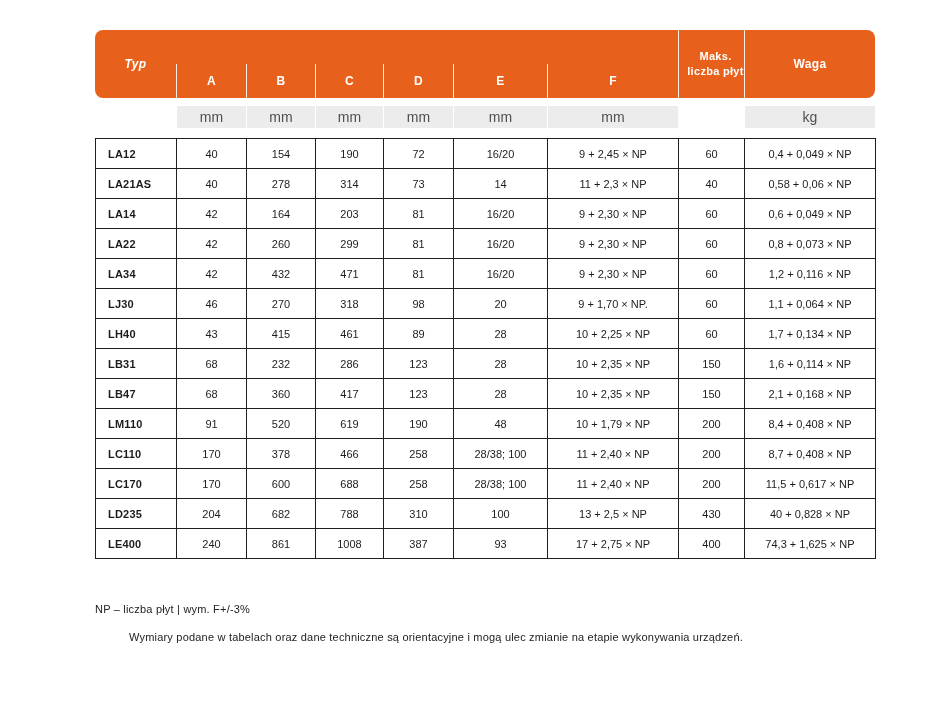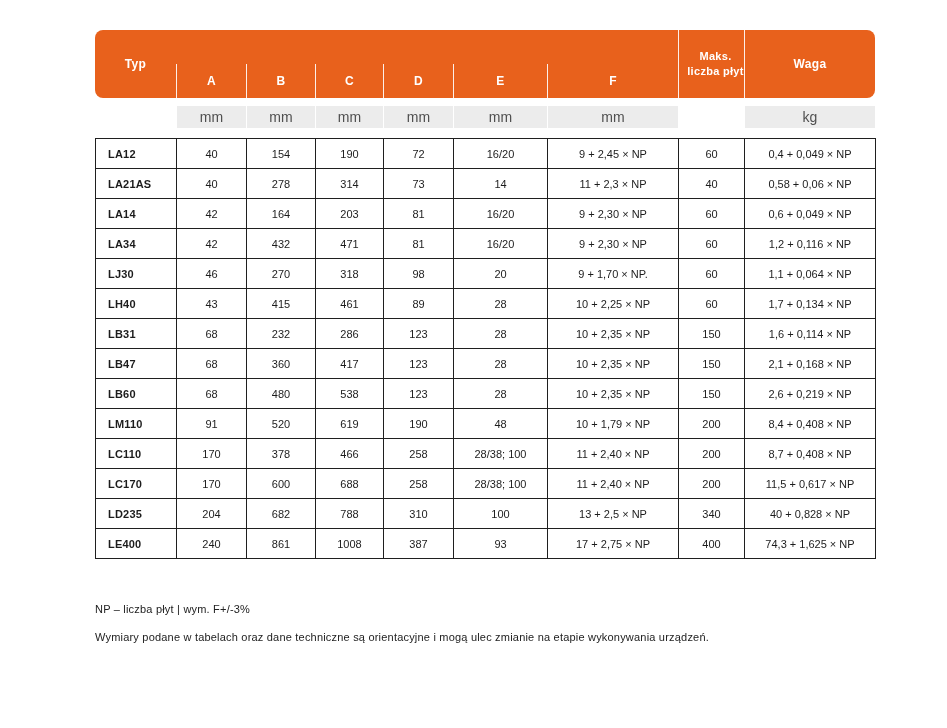--- a/index.html
+++ b/index.html
@@ -13,21 +13,21 @@
     display:grid;
     grid-template-columns:81px 70px 69px 68px 70px 94px 131px 66px 131px;
     grid-template-rows:34px 34px;
     background:var(--accent);
     color:#fff;
     border-radius:8px;
     overflow:hidden;
   }
   .hc { display:flex; align-items:center; justify-content:center;
         font-size:12px; font-weight:700; letter-spacing:.3px; text-align:center; }
-  .h-typ     { grid-column:1; grid-row:1/3; }
+  .h-typ     { grid-column:1; grid-row:1/3;font-style:italic; }
   .h-wymiary { grid-column:2/8; grid-row:1;
                border-left:1px solid rgba(255,255,255,.9);
                border-bottom:1px solid rgba(255,255,255,.9); }
   .h-dim     { grid-row:2; border-left:1px solid rgba(255,255,255,.9); }
   .d1{grid-column:2}.d2{grid-column:3}.d3{grid-column:4}.d4{grid-column:5}.d5{grid-column:6}.d6{grid-column:7}
   .h-maks { grid-column:8; grid-row:1/3; border-left:1px solid rgba(255,255,255,.9);
             font-size:11px; line-height:1.35; white-space:pre-line;padding-left:8px; }
   .h-waga { grid-column:9; grid-row:1/3; border-left:1px solid rgba(255,255,255,.9); }
 
   
@@ -50,21 +50,21 @@
     font-size:11px;
     color:var(--ink);
     padding:0 3px;
     overflow:hidden;
     white-space:nowrap;
   }
   table.spec td.c-typ { text-align:left; padding-left:12px; font-weight:700; letter-spacing:.2px; font-size:11px; }
 
   
   .note1 { margin-top:44px; font-size:11px; color:#222; letter-spacing:.2px; }
-  .note2 { margin-top:16px; font-size:11px; color:#222; letter-spacing:.2px; }
+  .note2 { margin-top:16px; font-size:11px; color:#222; letter-spacing:.2px;margin-left:34px; }
 </style>
 </head>
 <body>
 
 <div class="page">
   <div class="wrap">
 
     <div class="header-grid">
       <div class="hc h-typ">Typ</div>
       <div class="hc h-dim d1">A</div>
@@ -130,20 +130,31 @@
     <td>42</td>
     <td>164</td>
     <td>203</td>
     <td>81</td>
     <td>16/20</td>
     <td>9 + 2,30 × NP</td>
     <td>60</td>
     <td>0,6 + 0,049 × NP</td>
   </tr>
           <tr>
+    <td class="c-typ">LA22</td>
+    <td>42</td>
+    <td>260</td>
+    <td>299</td>
+    <td>81</td>
+    <td>16/20</td>
+    <td>9 + 2,30 × NP</td>
+    <td>60</td>
+    <td>0,8 + 0,073 × NP</td>
+  </tr>
+          <tr>
     <td class="c-typ">LA34</td>
     <td>42</td>
     <td>432</td>
     <td>471</td>
     <td>81</td>
     <td>16/20</td>
     <td>9 + 2,30 × NP</td>
     <td>60</td>
     <td>1,2 + 0,116 × NP</td>
   </tr>
@@ -185,31 +196,20 @@
     <td>68</td>
     <td>360</td>
     <td>417</td>
     <td>123</td>
     <td>28</td>
     <td>10 + 2,35 × NP</td>
     <td>150</td>
     <td>2,1 + 0,168 × NP</td>
   </tr>
           <tr>
-    <td class="c-typ">LB60</td>
-    <td>68</td>
-    <td>480</td>
-    <td>538</td>
-    <td>123</td>
-    <td>28</td>
-    <td>10 + 2,35 × NP</td>
-    <td>150</td>
-    <td>2,6 + 0,219 × NP</td>
-  </tr>
-          <tr>
     <td class="c-typ">LM110</td>
     <td>91</td>
     <td>520</td>
     <td>619</td>
     <td>190</td>
     <td>48</td>
     <td>10 + 1,79 × NP</td>
     <td>200</td>
     <td>8,4 + 0,408 × NP</td>
   </tr>
@@ -236,21 +236,21 @@
     <td>11,5 + 0,617 × NP</td>
   </tr>
           <tr>
     <td class="c-typ">LD235</td>
     <td>204</td>
     <td>682</td>
     <td>788</td>
     <td>310</td>
     <td>100</td>
     <td>13 + 2,5 × NP</td>
-    <td>340</td>
+    <td>430</td>
     <td>40 + 0,828 × NP</td>
   </tr>
           <tr>
     <td class="c-typ">LE400</td>
     <td>240</td>
     <td>861</td>
     <td>1008</td>
     <td>387</td>
     <td>93</td>
     <td>17 + 2,75 × NP</td>

